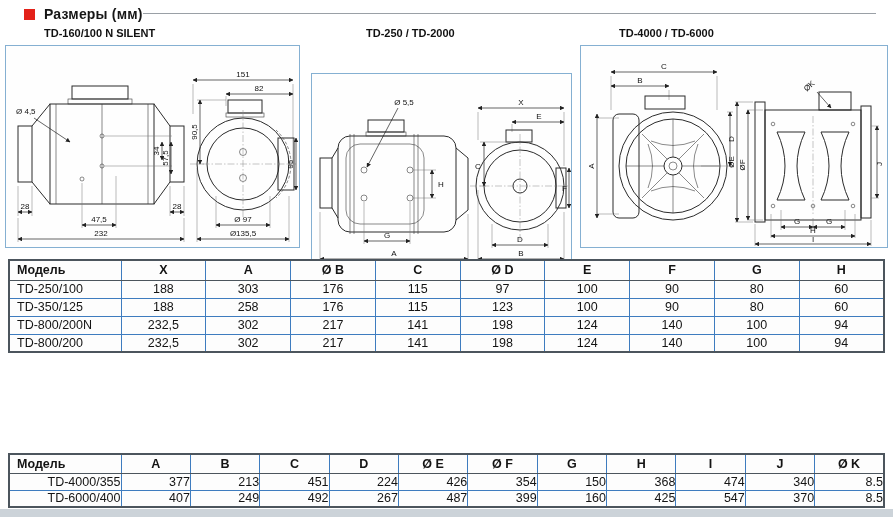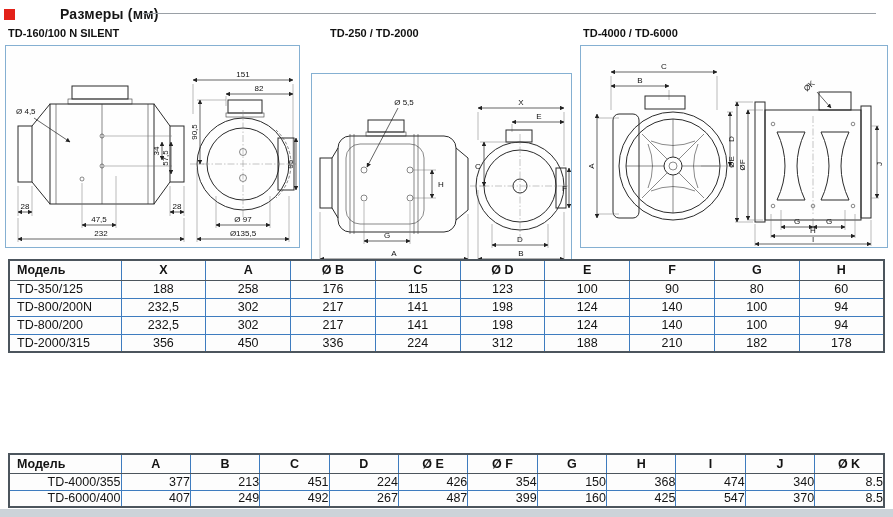--- a/index.html
+++ b/index.html
@@ -1,25 +1,25 @@
 <!DOCTYPE html>
 <html><head>
 <meta charset="utf-8">
 <style>
   * { box-sizing: border-box; margin: 0; padding: 0; }
   html,body { width:893px; height:517px; background:#ffffff; font-family:"Liberation Sans",sans-serif; position:relative; overflow:hidden; }
 
   
-  .sec-header { position:absolute; top:6px; left:4px; display:flex; align-items:center;gap:36px; }
+  .sec-header { position:absolute; top:6px; left:24px; display:flex; align-items:center; }
   .bullet { width:11px; height:11px; background:#e32119; display:inline-block; }
   .sec-title { font-size:14px; font-weight:bold; color:#161616; margin-left:9px; letter-spacing:0.2px; }
   .sec-rule { position:absolute; top:13px; left:143px; width:733px; height:1px; background:#9aa0a6; }
 
   
-  .draw-title { position:absolute; top:27px; font-size:11px; font-weight:bold; color:#111; white-space:nowrap; }
+  .draw-title { position:absolute; top:27px; font-size:11px; font-weight:bold; color:#111; white-space:nowrap;margin-left:36px; }
   #dt1 { left:8px; } #dt2 { left:330px; } #dt3 { left:583px; }
 
   
   .draw-box { position:absolute; top:45px; height:203px; border:1px solid #85b0d2; background:#fefefe; }
   #box1 { left:5px;  width:295px; }
   #box2 { left:311px; width:261px;margin-top:28px; }
   #box3 { left:580px; width:308px; }
   .draw-box svg { display:block; width:100%; height:100%; }
 
   
@@ -259,20 +259,32 @@
         <th>C</th>
         <th>Ø D</th>
         <th>E</th>
         <th>F</th>
         <th>G</th>
         <th>H</th>
       </tr>
     </thead>
     <tbody>
       <tr>
+        <td>TD-250/100</td>
+        <td>188</td>
+        <td>303</td>
+        <td>176</td>
+        <td>115</td>
+        <td>97</td>
+        <td>100</td>
+        <td>90</td>
+        <td>80</td>
+        <td>60</td>
+      </tr>
+      <tr>
         <td>TD-350/125</td>
         <td>188</td>
         <td>258</td>
         <td>176</td>
         <td>115</td>
         <td>123</td>
         <td>100</td>
         <td>90</td>
         <td>80</td>
         <td>60</td>
@@ -293,32 +305,20 @@
         <td>TD-800/200</td>
         <td>232,5</td>
         <td>302</td>
         <td>217</td>
         <td>141</td>
         <td>198</td>
         <td>124</td>
         <td>140</td>
         <td>100</td>
         <td>94</td>
-      </tr>
-      <tr>
-        <td>TD-2000/315</td>
-        <td>356</td>
-        <td>450</td>
-        <td>336</td>
-        <td>224</td>
-        <td>312</td>
-        <td>188</td>
-        <td>210</td>
-        <td>182</td>
-        <td>178</td>
       </tr>
     </tbody>
   </table>
 
 <table class="dim-table" id="table2">
     <thead>
       <tr>
         <th>Модель</th>
         <th>A</th>
         <th>B</th>

